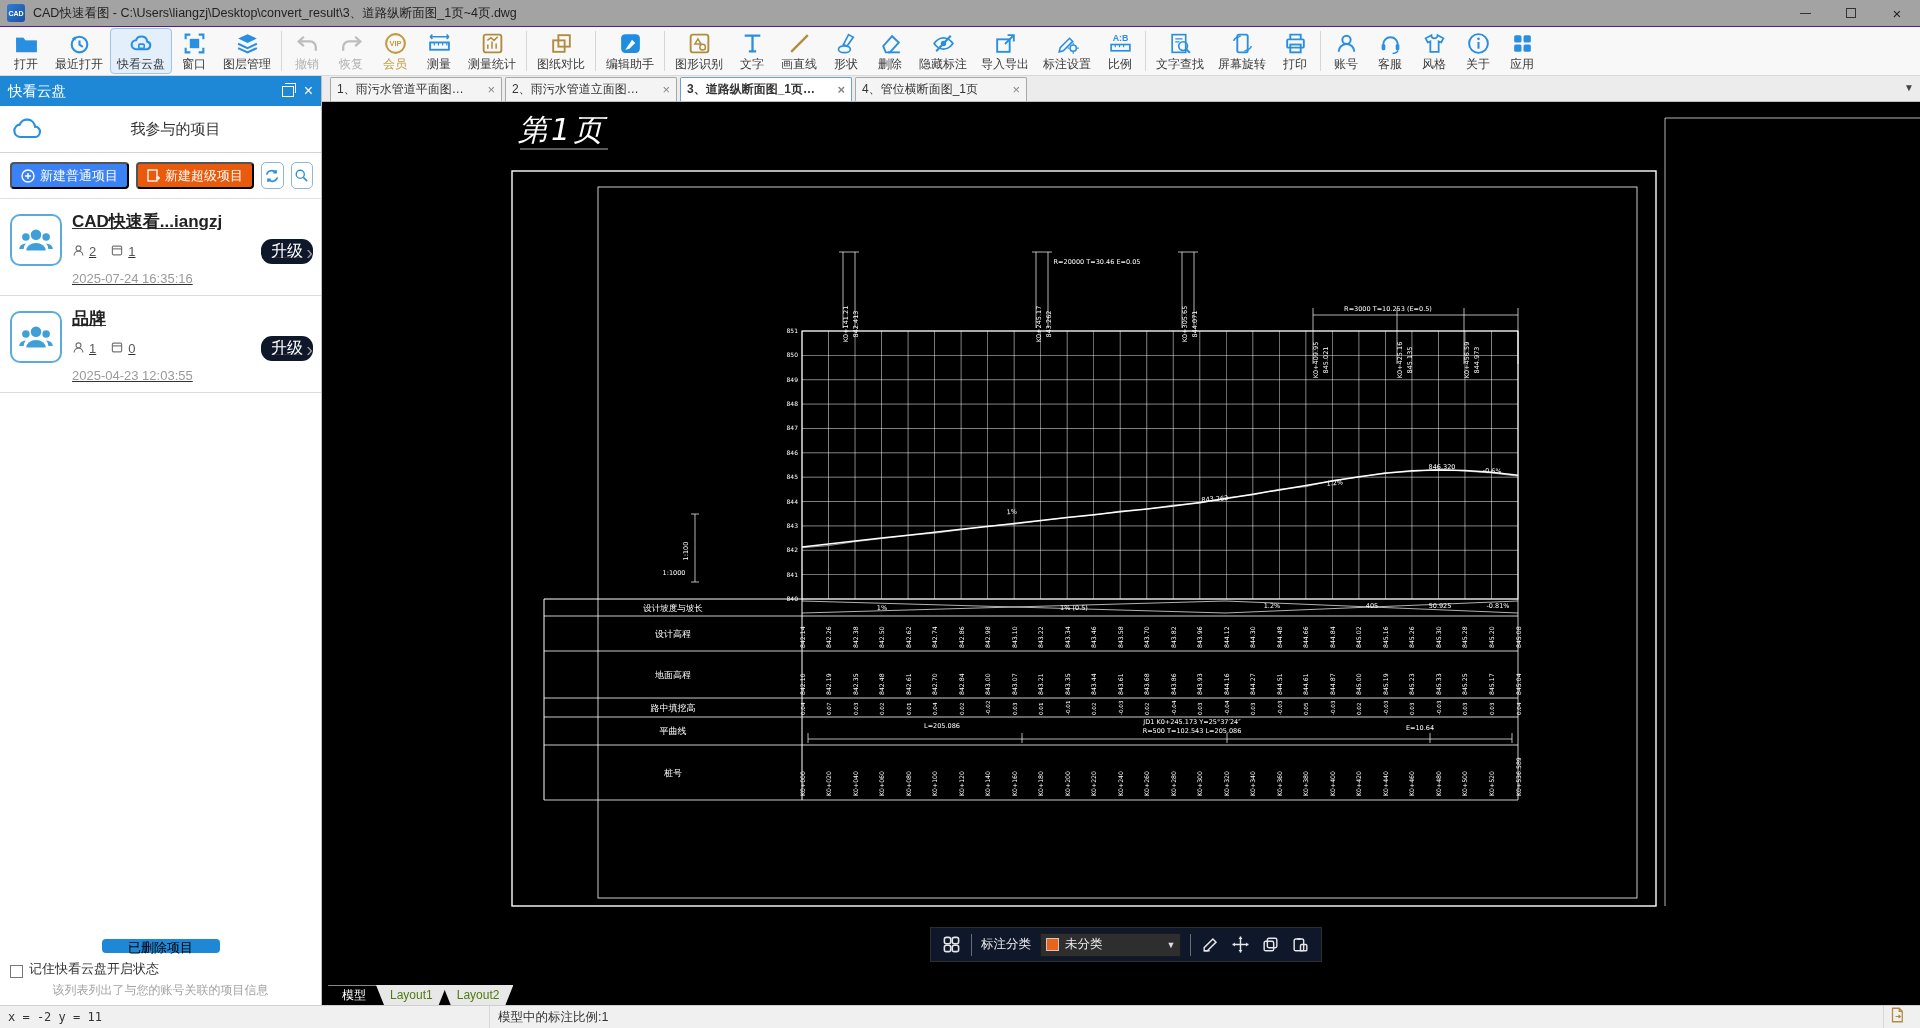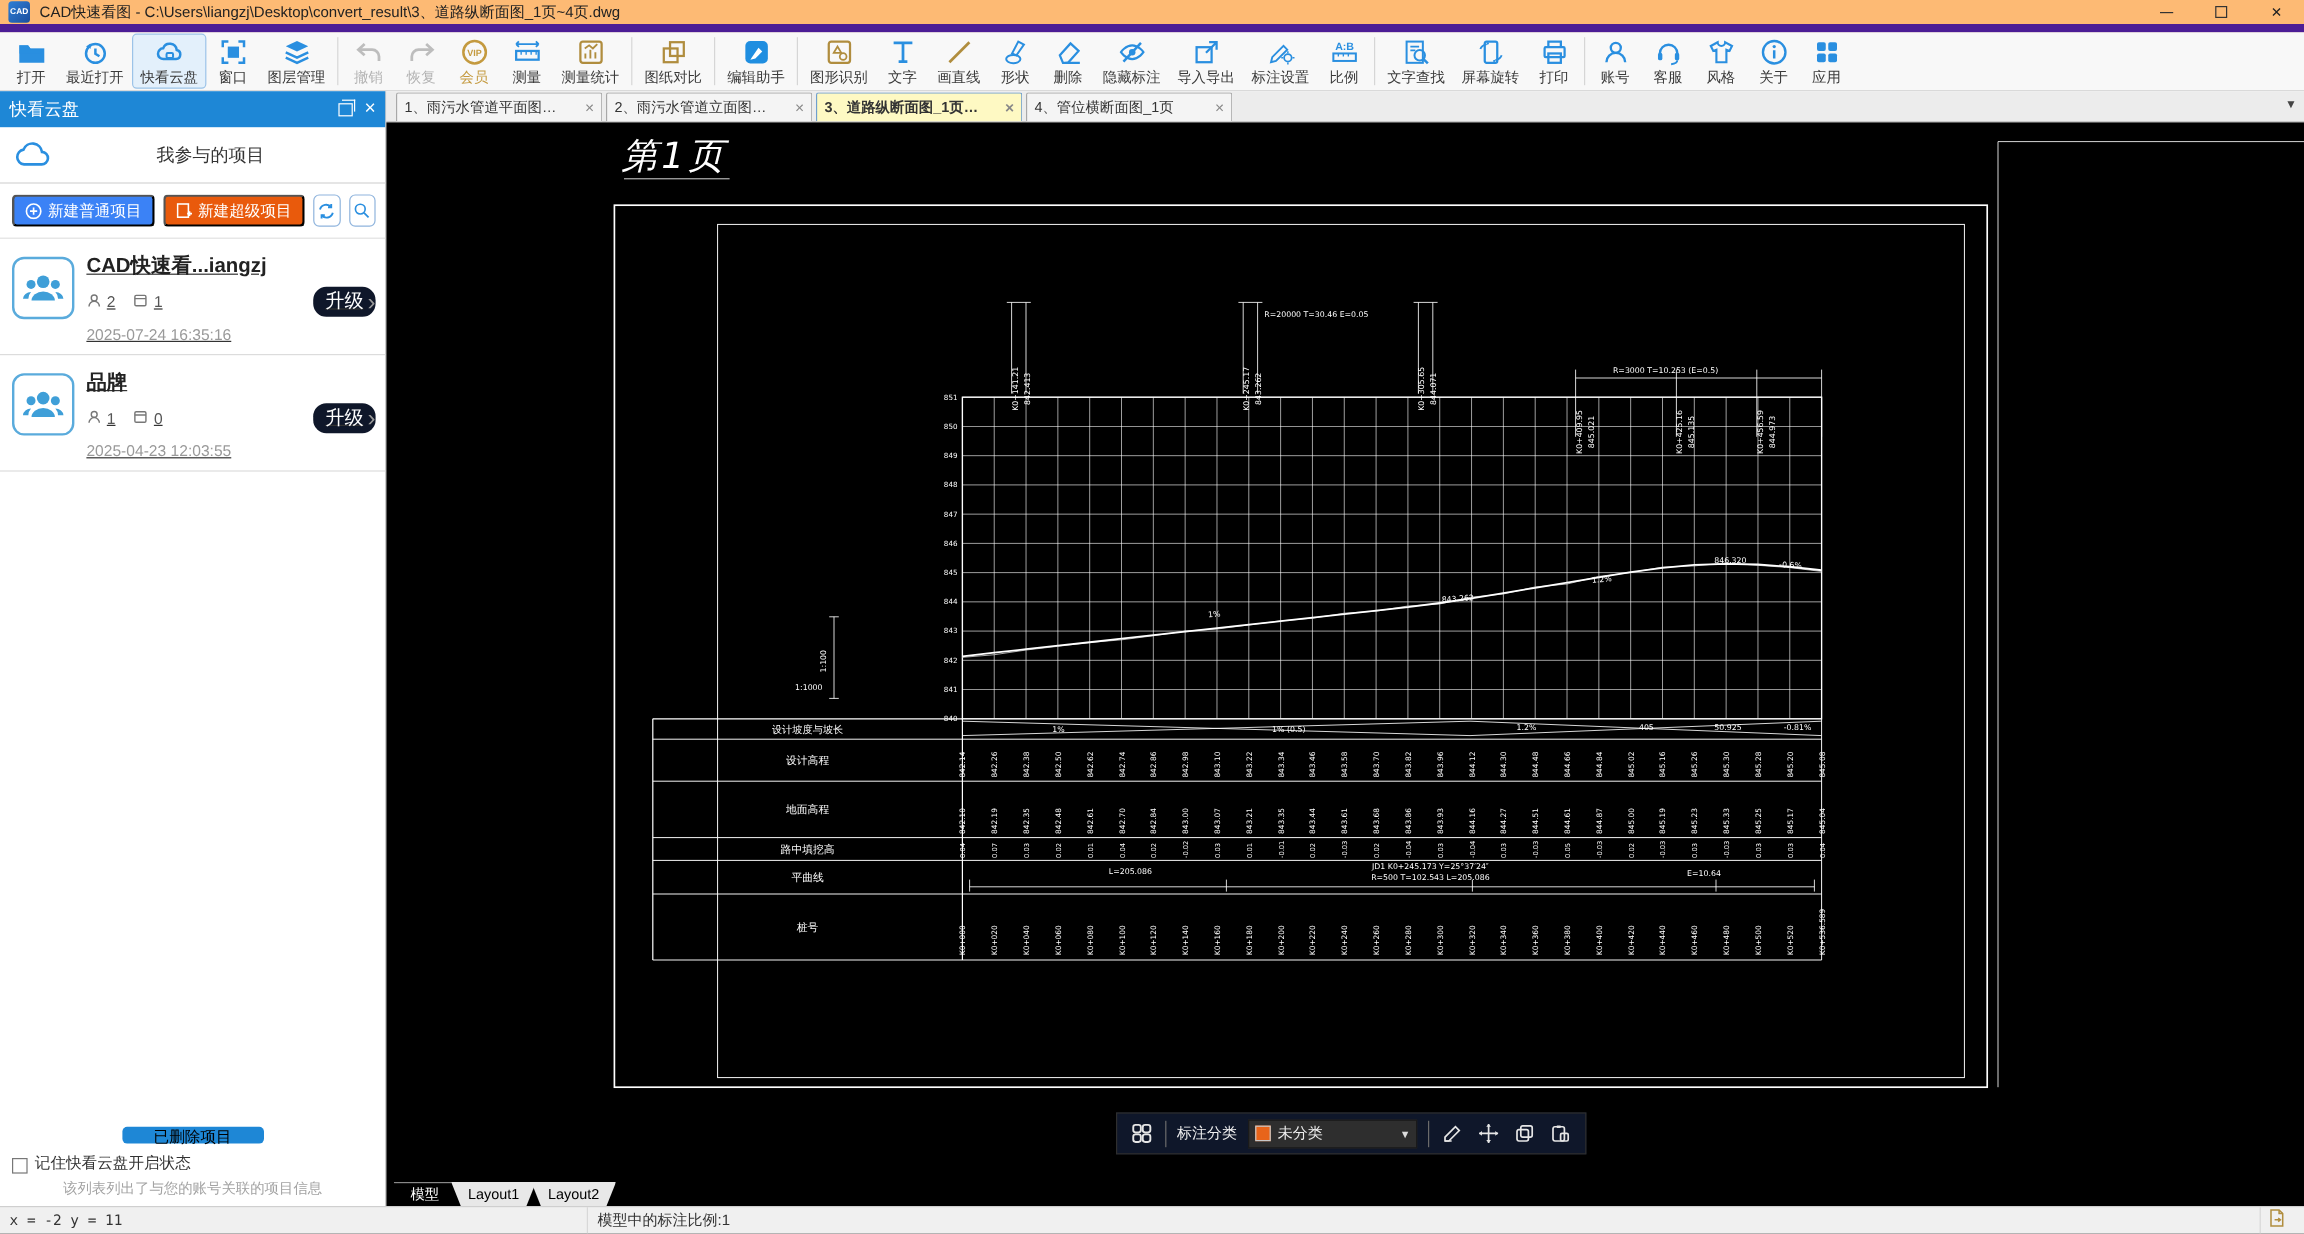--- a/index.html
+++ b/index.html
@@ -1,21 +1,21 @@
 <!DOCTYPE html>
 <html><head>
 <meta charset="utf-8">
 <style>
   * { box-sizing: border-box; margin: 0; padding: 0; }
   html,body { width:1920px; height:1028px; }
   body { font-family:"Liberation Sans","DejaVu Sans",sans-serif; font-size:12px; color:#333; background:#fff; overflow:hidden; }
   #app { position:relative; width:1920px; height:1028px; display:flex; flex-direction:column; }
 
   
-  #titlebar { height:27px; background:#fdba74; display:flex; align-items:center; border-bottom:7px solid #4c1d95; flex:0 0 27px; }
+  #titlebar { height:27px; background:#a3a3a3; display:flex; align-items:center; border-bottom:1px solid #4c1d95; flex:0 0 27px; }
   #app-logo { width:18px; height:18px; margin:0 8px 0 7px; border-radius:3px; background:linear-gradient(135deg,#2f7fd6,#1b4f9e); color:#fff; font-size:7px; font-weight:bold; display:flex; align-items:center; justify-content:center; letter-spacing:0; }
   #title-text { font-size:12.5px; color:#222; }
   #win-btns { margin-left:auto; display:flex; height:100%; }
   .win-btn { width:46px; height:100%; display:flex; align-items:center; justify-content:center; color:#222; }
   .glyph-min { width:11px; height:1px; background:#333; }
   .glyph-max { width:10px; height:10px; border:1px solid #333; }
   .glyph-close { font-size:15px; line-height:1; }
 
   
   #toolbar { height:49px; background:#f8f8f8; border-bottom:1px solid #d9d9d9; display:flex; align-items:center; padding:0 4px; flex:0 0 49px; }
@@ -58,21 +58,21 @@
   #remember-row { display:flex; align-items:flex-end; gap:6px; padding-left:10px; margin-bottom:4px; }
   #remember-box { width:13px; height:13px; border:1px solid #777; background:#fff; }
   #remember-label { font-size:13px; color:#333; }
   #sb-hint { text-align:center; font-size:12px; color:#a3a3a3; padding-bottom:4px; }
 
   #rightcol { flex:1 1 auto; display:flex; flex-direction:column; min-width:0; }
   #tabbar { height:26px; background:#ececec; display:flex; align-items:flex-end; padding:2px 2px 0 8px; flex:0 0 26px; border-bottom:1px solid #bdbdbd; position:relative; }
   .dtab { width:172px; height:24px; background:#f4f4f4; border:1px solid #a8a8a8; border-bottom:none; display:flex; align-items:center; padding:0 6px; margin-right:3px; font-size:12px; color:#333; border-radius:2px 2px 0 0; }
   .dtab .dtab-label { flex:1; overflow:hidden; white-space:nowrap; }
   .dtab .dtab-close { color:#888; font-size:13px; margin-left:4px; }
-  .dtab.active { background:#fef9c3; border-color:#6f9fce; font-weight:bold; }
+  .dtab.active { background:#ffffff; border-color:#6f9fce; font-weight:bold; }
   #tab-overflow { position:absolute; right:6px; top:6px; font-size:10px; color:#444; }
 
   
   #canvas { flex:1 1 auto; background:#000; position:relative; overflow:hidden; }
   #cad-svg { position:absolute; inset:0; }
 
   
   #anno-bar { position:absolute; left:608px; top:825px; width:392px; height:35px; background:#0f172a; border:1px solid #2e2e2e; display:flex; align-items:center; padding:0 10px; gap:9px; }
   .ab-sep { width:1px; height:22px; background:#6b6b6b; }
   #anno-label { color:#f0f0f0; font-size:12.5px; white-space:nowrap; }
@@ -80,21 +80,21 @@
   #anno-swatch { width:13px; height:13px; background:#e8641a; border:1px solid #c8c8c8; }
   #anno-selected { color:#eee; font-size:12.5px; flex:1; }
   #anno-caret { color:#ddd; font-size:9px; }
   .ab-icon { width:22px; height:22px; display:flex; align-items:center; justify-content:center; }
 
   
   #layout-tabs { position:absolute; left:6px; bottom:0; display:flex; height:20px; }
   .ltab { height:20px; padding:0 14px; display:flex; align-items:center; font-size:12px; margin-right:-4px;
           clip-path:polygon(0 0,100% 0,calc(100% - 8px) 100%,8px 100%); }
   .ltab.active { background:#000; color:#fff; border-top:1px solid #888; }
-  .ltab.inactive { background:#e8e8e8; color:#000000; }
+  .ltab.inactive { background:#e8e8e8; color:#4d7c0f; }
 
   
   #statusbar { height:23px; flex:0 0 23px; background:#f0f0f0; border-top:1px solid #cfcfcf; display:flex; align-items:center; font-size:12.5px; color:#333; }
   #sb-coords { width:490px; padding-left:8px; font-family:"DejaVu Sans Mono",monospace; font-size:12px; height:100%; display:flex; align-items:center; border-right:1px solid #d8d8d8; }
   #sb-scale { padding-left:8px; }
   #sb-right { margin-left:auto; display:flex; align-items:center; gap:14px; padding-right:10px; border-left:1px solid #d8d8d8; height:100%;flex-direction:column; }
   .st-icon { display:flex; align-items:center; justify-content:center; }
   #p2d-badge { background:#2f8be0; color:#fff; font-size:8.5px; font-weight:bold; border-radius:3px; padding:2px 3px; line-height:1; }
   .panel-box { width:15px; height:12px; border:1.6px solid #2f8be0; border-radius:2px; position:relative; }
   .panel-box::after { content:""; position:absolute; left:2px; bottom:1px; width:6px; height:2px; background:#2f8be0; }

